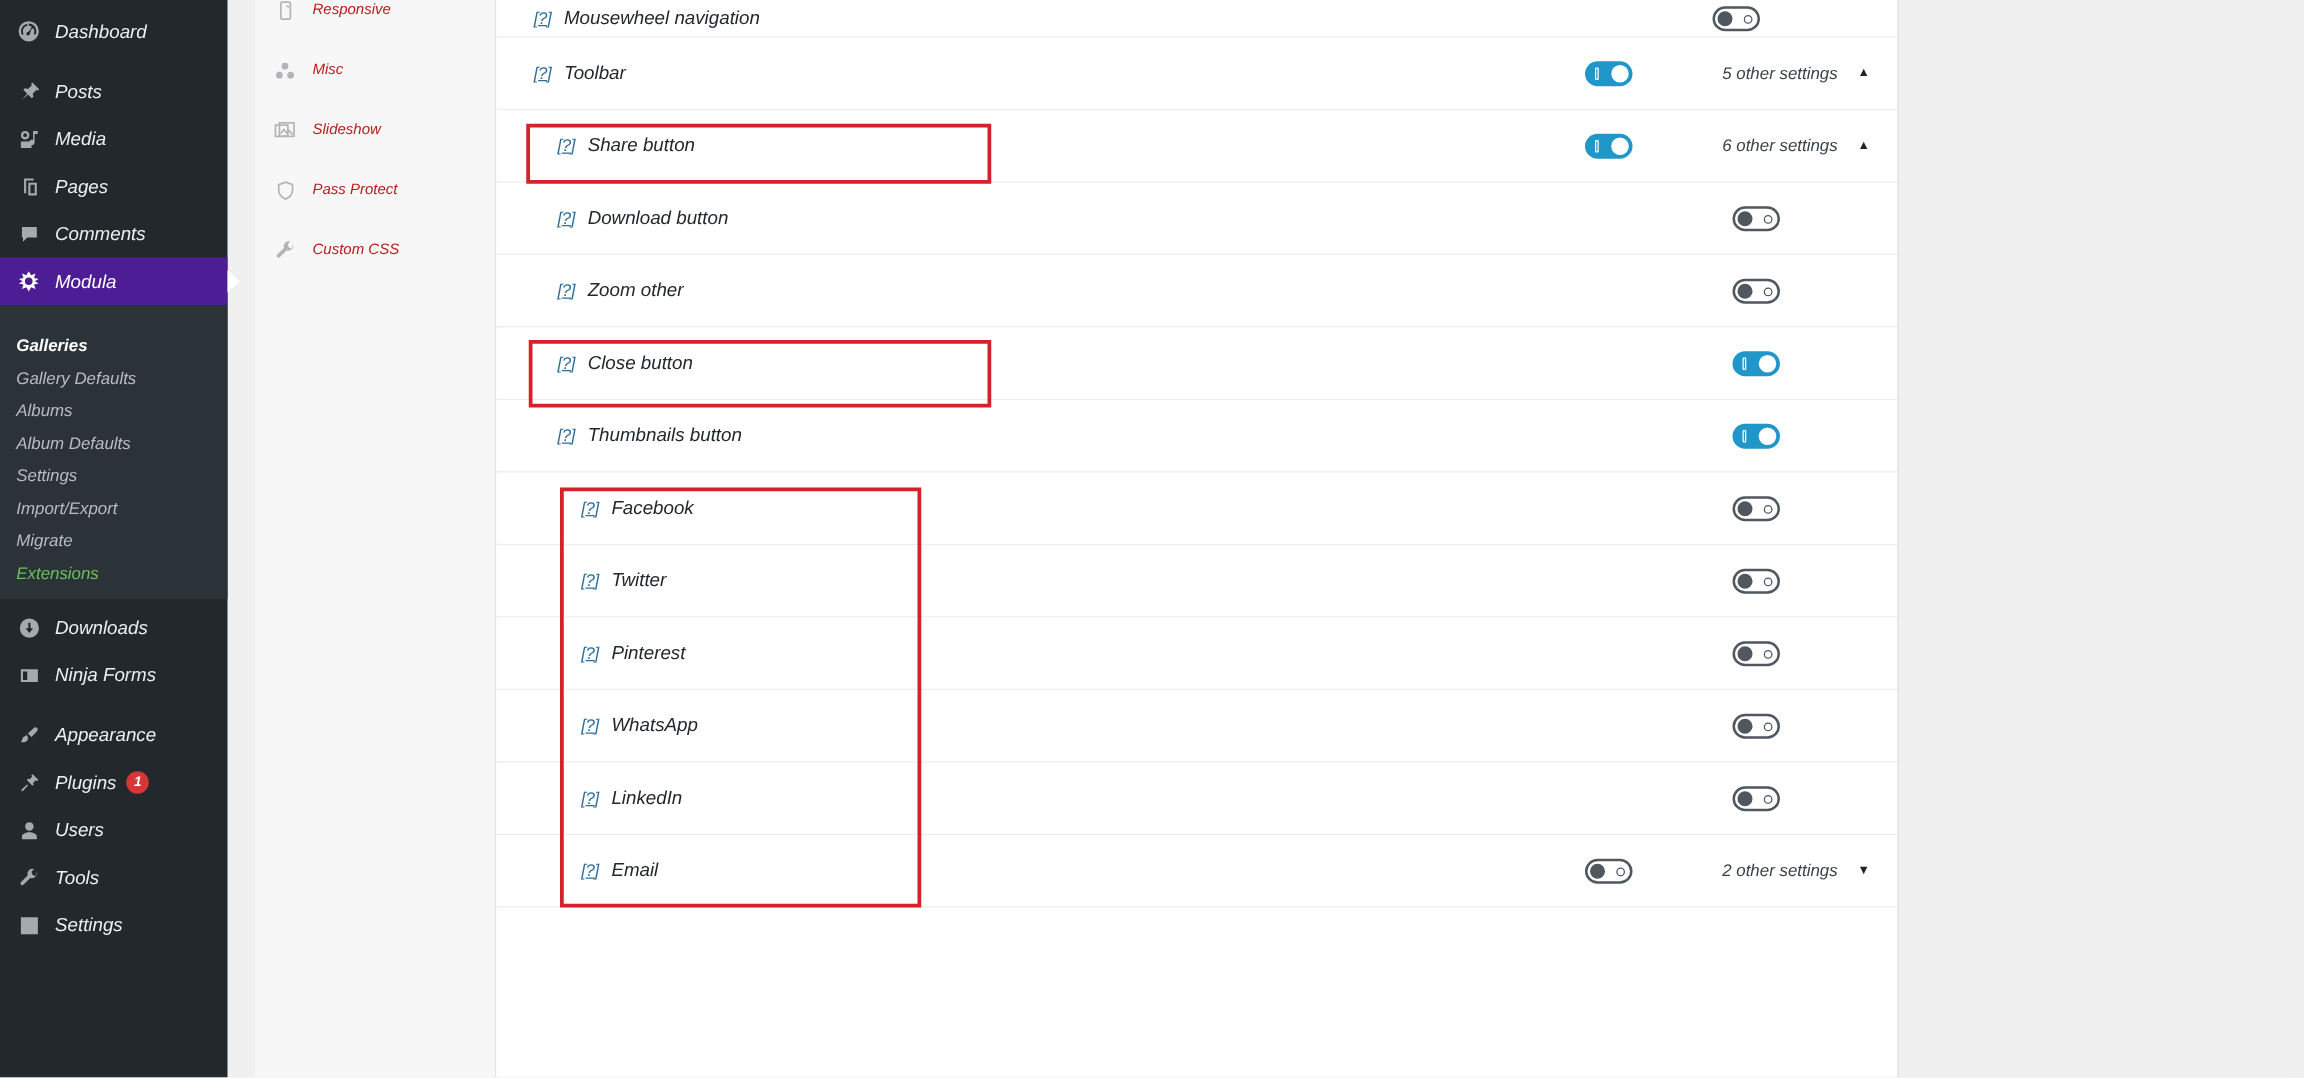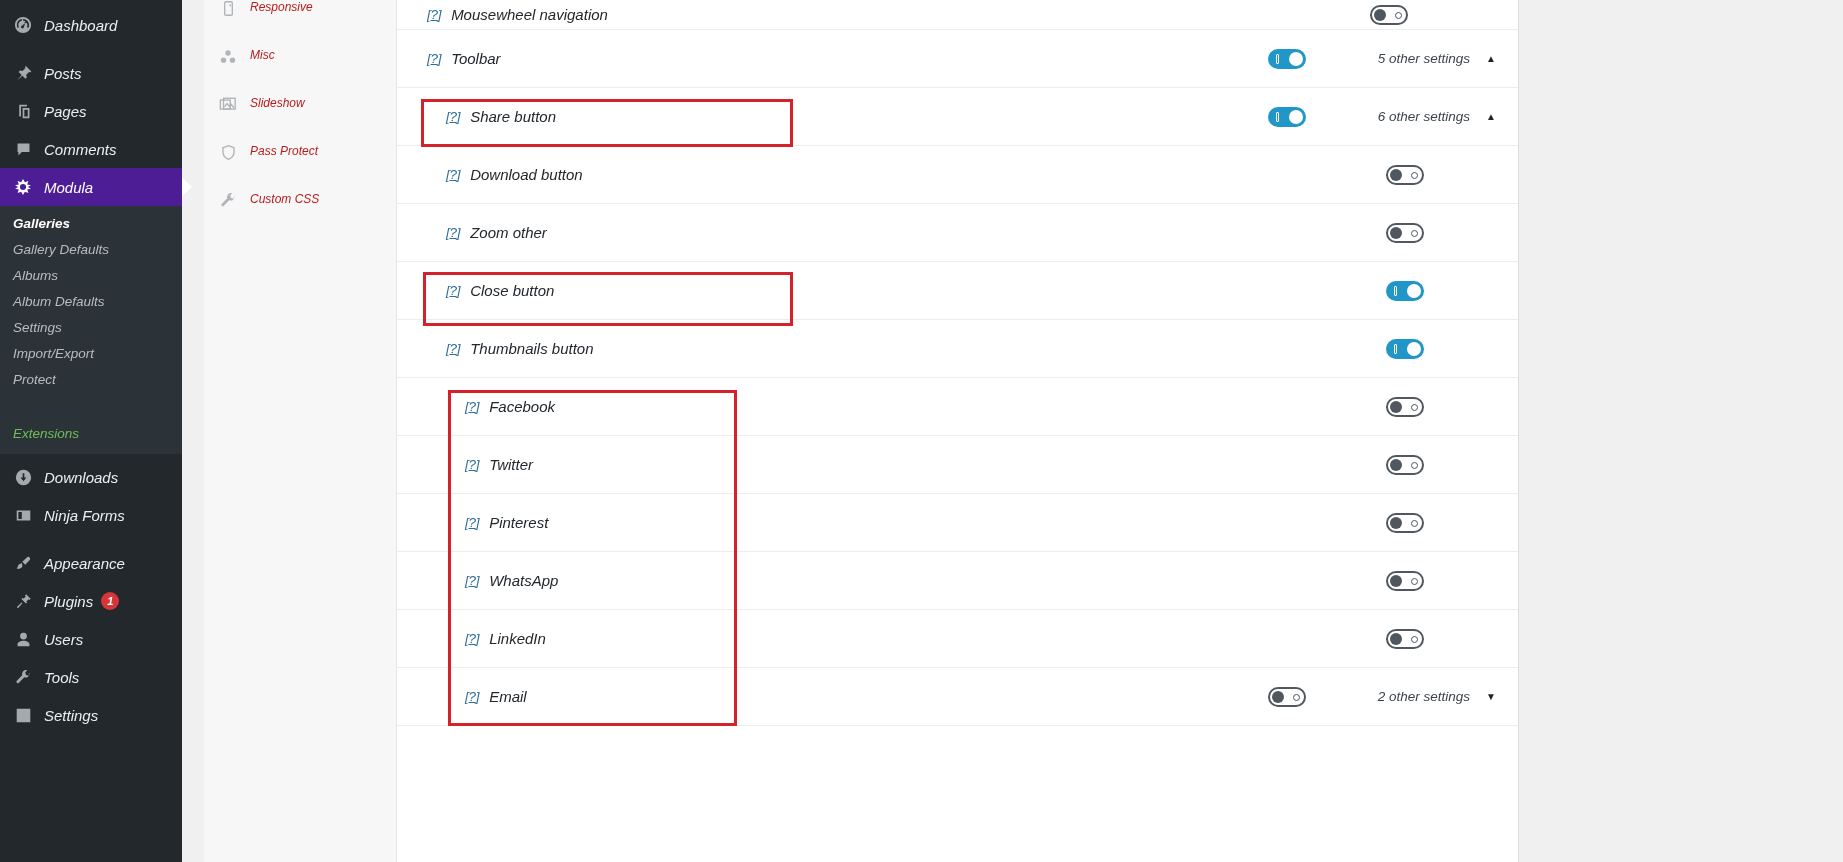--- a/index.html
+++ b/index.html
@@ -45,31 +45,31 @@
   .wp-menu-item.active::after {
     content: "";
     position: absolute; right: -10px; top: 50%;
     transform: translateY(-50%);
     border-style: solid;
     border-width: 9px 0 9px 10px;
     border-color: transparent transparent transparent #ffffff;
   }
   .wp-sep { height: 10px; }
 
-  .wp-submenu { background: #2c3338; padding: 4px 0 8px 0; }
+  .wp-submenu { background: #2c3338; padding: 19px 0 8px 0; }
   .wp-submenu-item {
     display: block;
     font-size: 13.5px;
     color: #b9bcbf;
     padding: 5.5px 0 5.5px 13px;
     cursor: pointer;
     white-space: nowrap;
   }
   .wp-submenu-item.current { color: #ffffff; font-weight: 700; }
-  .wp-submenu-item.highlight { color: #6bbf59; margin-top: 28px; }
+  .wp-submenu-item.highlight { color: #6bbf59; }
 
   .badge-count {
     display: inline-flex; align-items: center; justify-content: center;
     min-width: 18px; height: 18px;
     border-radius: 9px;
     background: #d63638;
     color: #fff;
     font-size: 11px;
     font-weight: 600;
     margin-left: 8px;
@@ -226,20 +226,28 @@
 
     <div class="wp-menu-item">
       <span class="mi-icon">
         <svg width="17" height="17" viewBox="0 0 20 20" fill="currentColor">
             <path d="M12.8 1.2l-1.3 1.3 1 1-3.7 3.7-3-.6-1.5 1.5 3.6 3.6-5.3 6.1 6.1-5.3 3.6 3.6 1.5-1.5-.6-3 3.7-3.7 1 1 1.3-1.3-6.4-6.4z"></path>
           </svg>
       </span>
       <span class="mi-label">Posts</span>
     </div>
 
+    <div class="wp-menu-item">
+      <span class="mi-icon">
+        <svg width="17" height="17" viewBox="0 0 20 20" fill="currentColor">
+            <path d="M6 2a4 4 0 100 8 4 4 0 000-8zm0 2.2a1.8 1.8 0 110 3.6 1.8 1.8 0 010-3.6zM13.5 2v8.6a2.6 2.6 0 101.4 2.3V5h3V2h-4.4zM2 12v6h10v-6H2z"></path>
+          </svg>
+      </span>
+      <span class="mi-label">Media</span>
+    </div>
 
     <div class="wp-menu-item">
       <span class="mi-icon">
         <svg width="17" height="17" viewBox="0 0 20 20" fill="currentColor">
             <path d="M5 2v14h2V4h7V2H5zm4 4v12h8V6H9zm2 2h4v8h-4V8z"></path>
           </svg>
       </span>
       <span class="mi-label">Pages</span>
     </div>
 
@@ -262,21 +270,21 @@
       <span class="mi-label">Modula</span>
     </div>
 
     <div class="wp-submenu">
       <span class="wp-submenu-item current">Galleries</span>
       <span class="wp-submenu-item">Gallery Defaults</span>
       <span class="wp-submenu-item">Albums</span>
       <span class="wp-submenu-item">Album Defaults</span>
       <span class="wp-submenu-item">Settings</span>
       <span class="wp-submenu-item">Import/Export</span>
-      <span class="wp-submenu-item">Protect</span>
+      <span class="wp-submenu-item">Migrate</span>
       <span class="wp-submenu-item highlight">Extensions</span>
     </div>
 
     <div class="wp-menu-item" style="margin-top:4px">
       <span class="mi-icon">
         <svg width="17" height="17" viewBox="0 0 20 20" fill="currentColor">
             <path d="M10 1a9 9 0 100 18 9 9 0 000-18zm1 4v5h2.5L10 14.5 6.5 10H9V5h2z"></path>
           </svg>
       </span>
       <span class="mi-label">Downloads</span>

